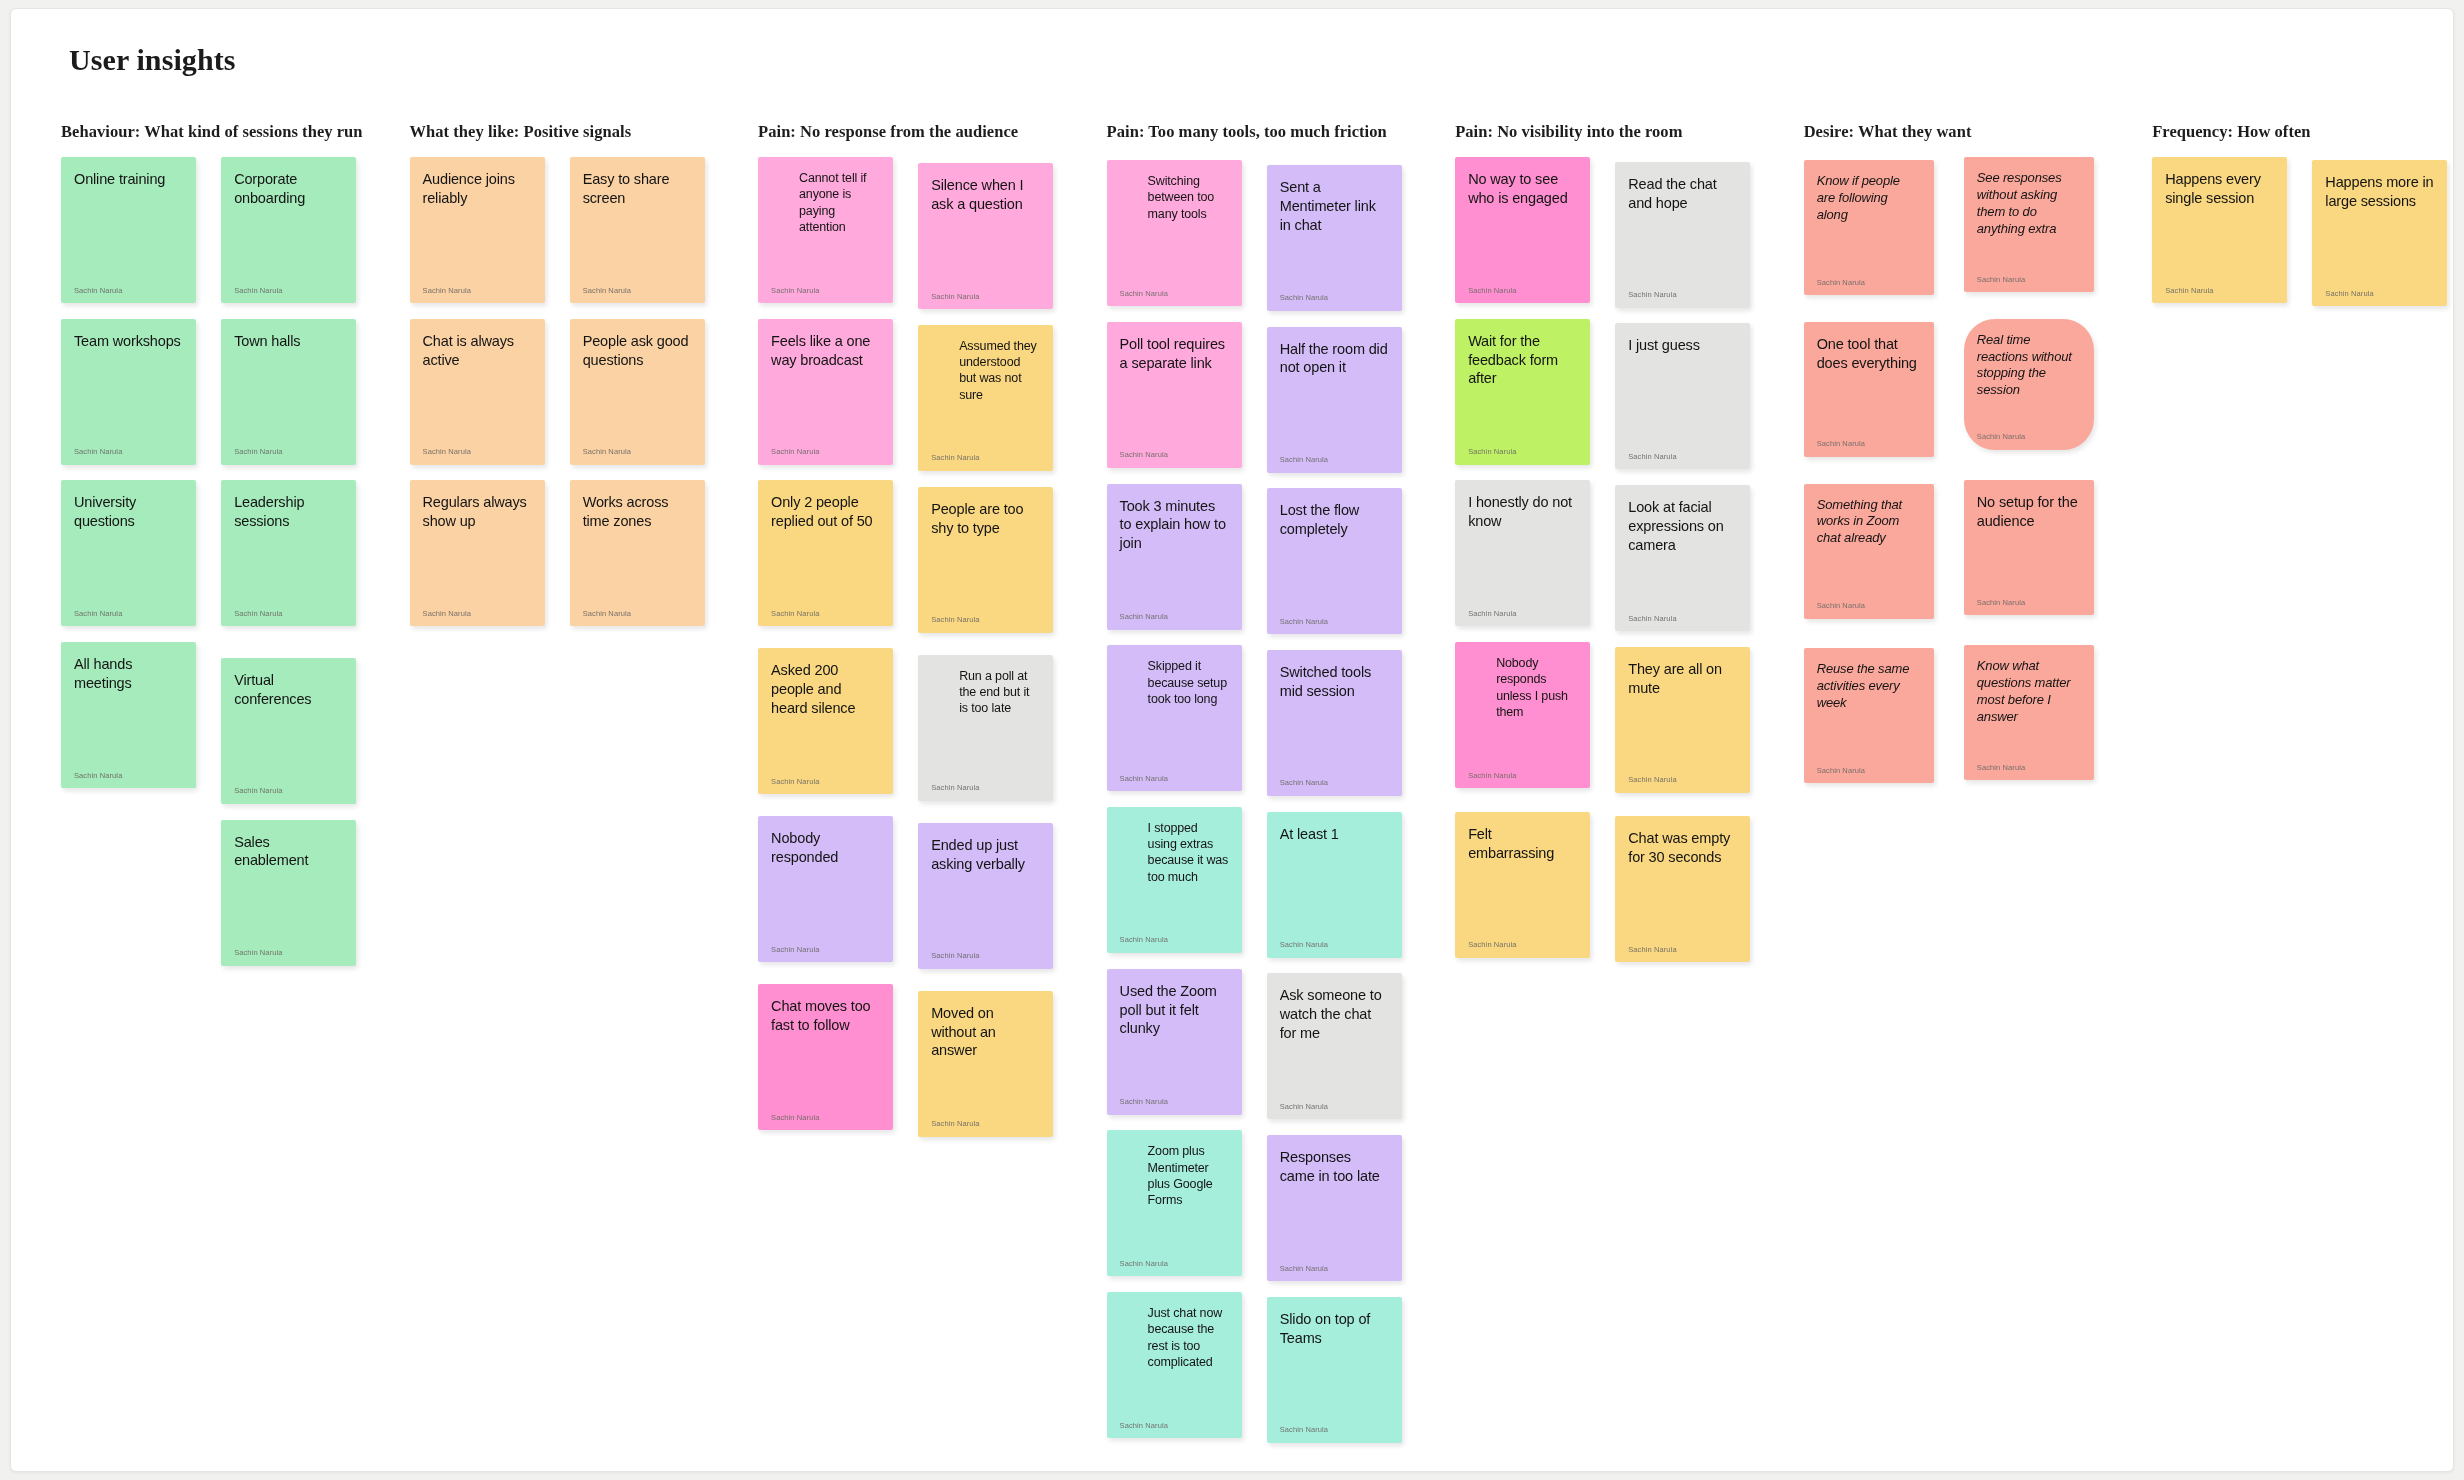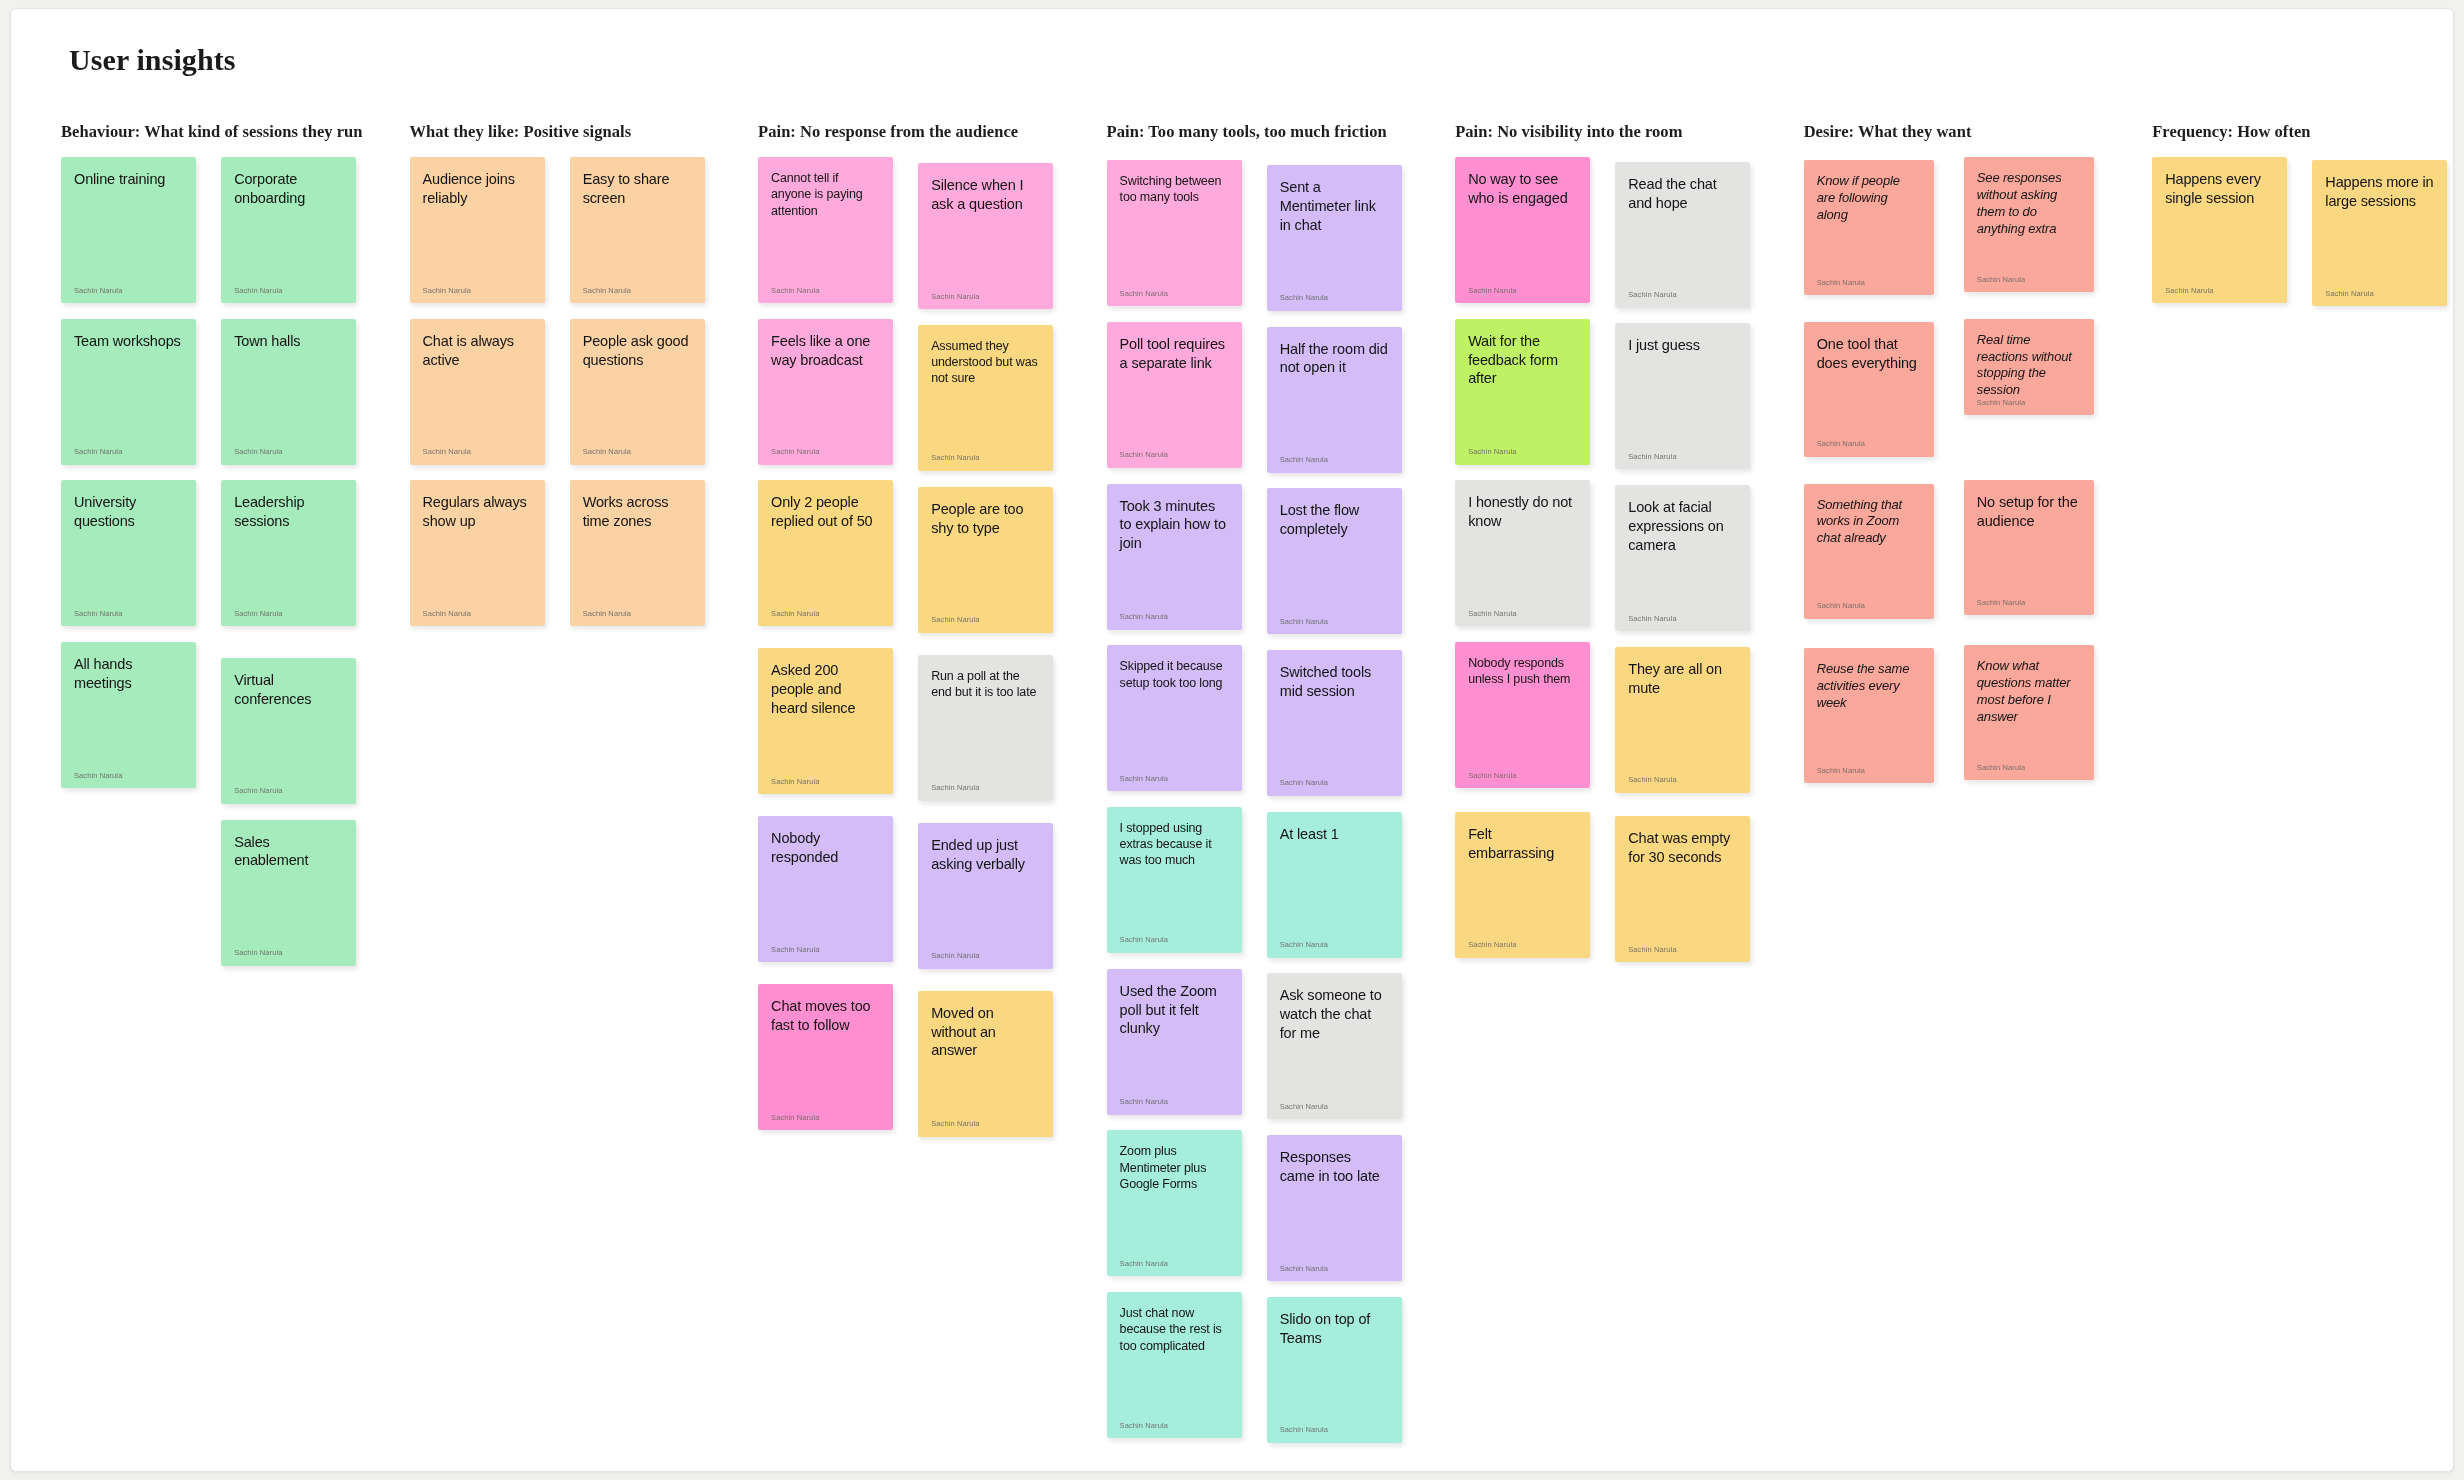--- a/index.html
+++ b/index.html
@@ -65,21 +65,21 @@
     white-space: pre-line;
   }
   .note-author {
     font-size: 7.5px;
     color: #6d6a66;
     letter-spacing: 0.1px;
     line-height: 1;
     opacity: 0.92;
   }
   .ts-md .note-text { font-size: 14.5px; }
-  .ts-sm .note-text { font-size: 12.5px; }
+  .ts-sm .note-text { font-size: 12.5px; margin-left: 28px; }
   .ts-xs .note-text { font-size: 13px; font-style: italic; }
 </style>
 </head>
 <body>
 
 <div id="canvas">
   <div id="page-title">User insights</div>
   <div class="board" id="board">
       <div class="column" style="width: 348.54px;">
         <div class="col-head">Behaviour: What kind of sessions they run</div>
@@ -326,21 +326,21 @@
             <div class="note-author">Sachin Narula</div>
           </div>
           <div class="note ts-xs" style="left: 160.14px; top: 0px; width: 130.31px; height: 135.02px; background: rgb(250, 168, 156);">
             <div class="note-text">See responses without asking them to do anything extra</div>
             <div class="note-author">Sachin Narula</div>
           </div>
           <div class="note ts-md" style="left: 0px; top: 164.85px; width: 130.31px; height: 135.02px; background: rgb(250, 168, 156);">
             <div class="note-text">One tool that does everything</div>
             <div class="note-author">Sachin Narula</div>
           </div>
-          <div class="note ts-xs" style="left: 160.14px; top: 161.71px; width: 130.31px; height: 96px; background: rgb(250, 168, 156);">
+          <div class="note ts-xs" style="left: 160.14px; top: 161.71px; width: 130.31px; height: 131px; background: rgb(250, 168, 156); border-radius: 31px;">
             <div class="note-text">Real time reactions without stopping the session</div>
             <div class="note-author">Sachin Narula</div>
           </div>
           <div class="note ts-xs" style="left: 0px; top: 326.56px; width: 130.31px; height: 135.02px; background: rgb(250, 168, 156);">
             <div class="note-text">Something that works in Zoom chat already</div>
             <div class="note-author">Sachin Narula</div>
           </div>
           <div class="note ts-md" style="left: 160.14px; top: 323.42px; width: 130.31px; height: 135.02px; background: rgb(250, 168, 156);">
             <div class="note-text">No setup for the audience</div>
             <div class="note-author">Sachin Narula</div>

